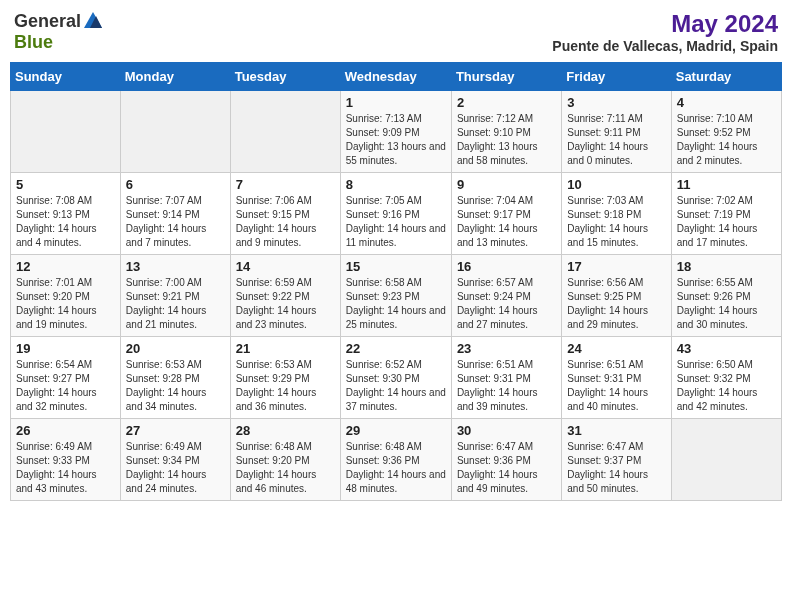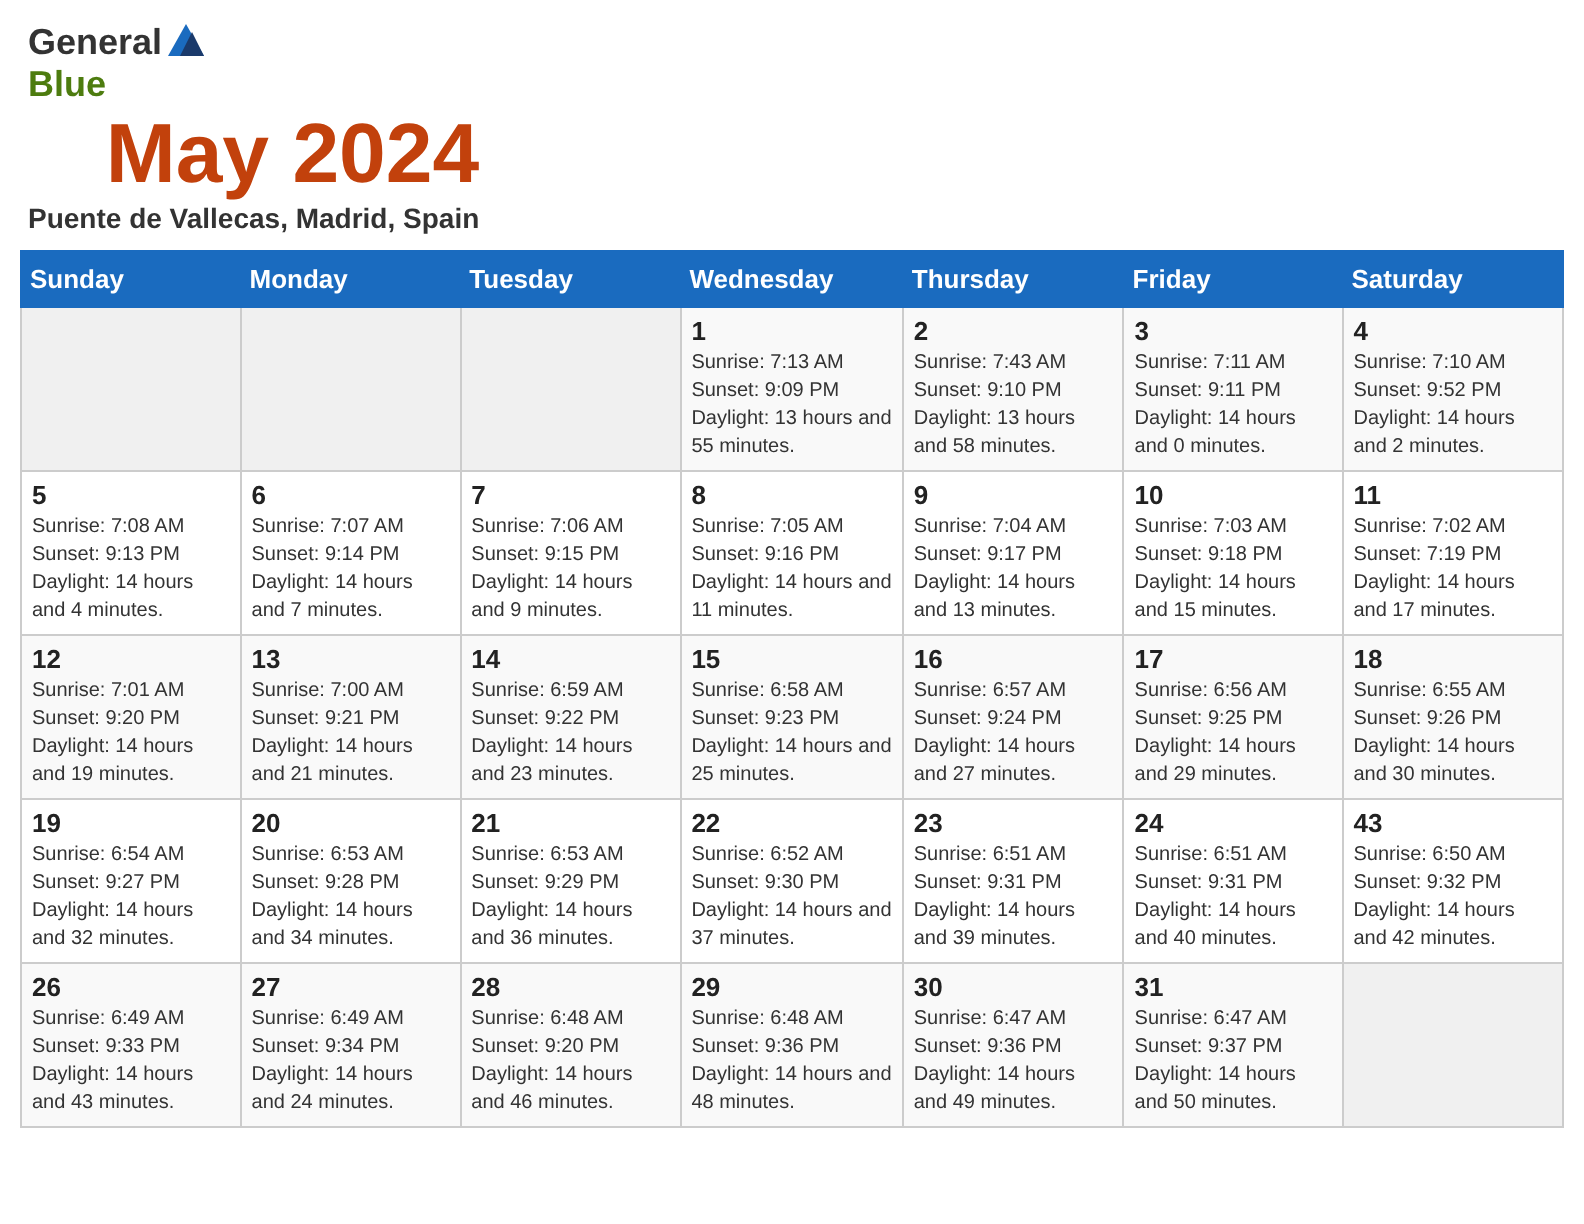--- a/index.html
+++ b/index.html
@@ -9,44 +9,43 @@
       width: 792px;
       min-height: 612px;
       padding: 10px;
     }
     .header {
       display: flex;
       justify-content: space-between;
       align-items: flex-start;
       margin-bottom: 8px;
       padding: 0 4px;
-      flex-direction: column;
     }
     .logo {
       display: flex;
       align-items: center;
       gap: 2px;
     }
     .logo-text-general {
       font-size: 18px;
       font-weight: bold;
       color: #333;
     }
     .logo-text-blue {
       font-size: 18px;
       font-weight: bold;
       color: #4d7c0f;
     }
     .title-block {
       text-align: right;
     }
     .main-title {
-      font-size: 42px;
-      font-weight: bold;
-      color: #c2410c;
+      font-size: 24px;
+      font-weight: bold;
+      color: #4c1d95;
     }
     .subtitle {
       font-size: 14px;
       color: #333;
       font-weight: 700;
     }
     .calendar {
       width: 100%;
       border-collapse: collapse;
       border: 1px solid #ccc;
@@ -138,21 +137,21 @@
           <span class="day-num">1</span>
           <div class="day-info">
             <span>Sunrise: 7:13 AM</span><br>
             <span>Sunset: 9:09 PM</span><br>
             <span>Daylight: 13 hours and 55 minutes.</span>
           </div>
         </td>
         <td>
           <span class="day-num">2</span>
           <div class="day-info">
-            <span>Sunrise: 7:43 AM</span><br>
+            <span>Sunrise: 7:12 AM</span><br>
             <span>Sunset: 9:10 PM</span><br>
             <span>Daylight: 13 hours and 58 minutes.</span>
           </div>
         </td>
         <td>
           <span class="day-num">3</span>
           <div class="day-info">
             <span>Sunrise: 7:11 AM</span><br>
             <span>Sunset: 9:11 PM</span><br>
             <span>Daylight: 14 hours and 0 minutes.</span>

